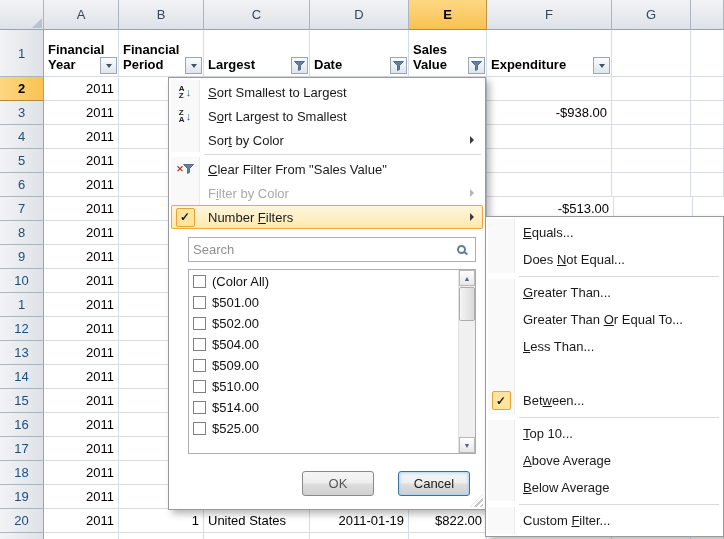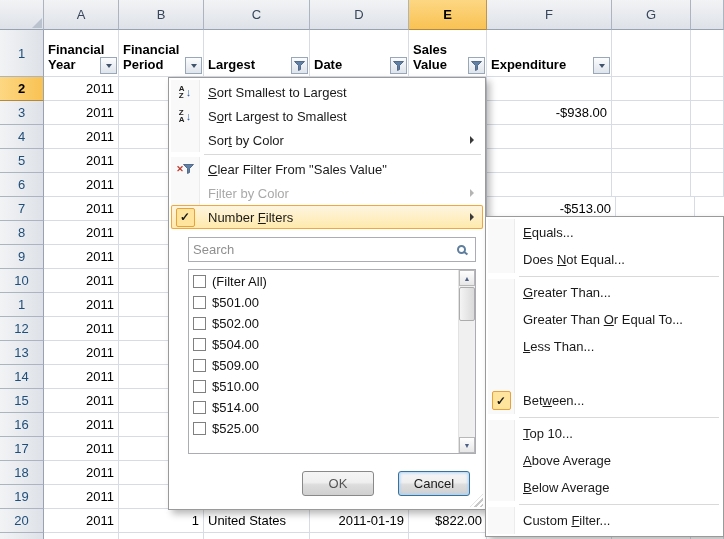--- a/index.html
+++ b/index.html
@@ -211,21 +211,21 @@
         <div class="cell" style="width: 79px;"></div>
         <div class="cell" style="width: 33px;"></div>
       </div>
       <div class="grow">
         <div class="rownum">7</div>
         <div class="cell" style="width: 75px;">2011</div>
         <div class="cell" style="width: 85px;"></div>
         <div class="cell al" style="width: 106px;"></div>
         <div class="cell" style="width: 99px;"></div>
         <div class="cell" style="width: 78px;"></div>
-        <div class="cell" style="width: 129px;">-$513.00</div>
+        <div class="cell" style="width: 111px; margin-left: 16px;">-$513.00</div>
         <div class="cell" style="width: 79px;"></div>
         <div class="cell" style="width: 33px;"></div>
       </div>
       <div class="grow">
         <div class="rownum">8</div>
         <div class="cell" style="width: 75px;">2011</div>
         <div class="cell" style="width: 85px;"></div>
         <div class="cell al" style="width: 106px;"></div>
         <div class="cell" style="width: 99px;"></div>
         <div class="cell" style="width: 78px;"></div>
@@ -436,21 +436,21 @@
       </div>
     </div>
   <div class="searchbox">
     <input placeholder="Search" style="">
     <span class="mag"></span>
   </div>
   <div class="checklist">
     <div class="cl-items">
         <div class="cl-item">
           <span class="cl-box"></span>
-          <span class="cl-label">(Filter All)</span>
+          <span class="cl-label">(Color All)</span>
         </div>
         <div class="cl-item">
           <span class="cl-box"></span>
           <span class="cl-label">$501.00</span>
         </div>
         <div class="cl-item">
           <span class="cl-box"></span>
           <span class="cl-label">$502.00</span>
         </div>
         <div class="cl-item">

